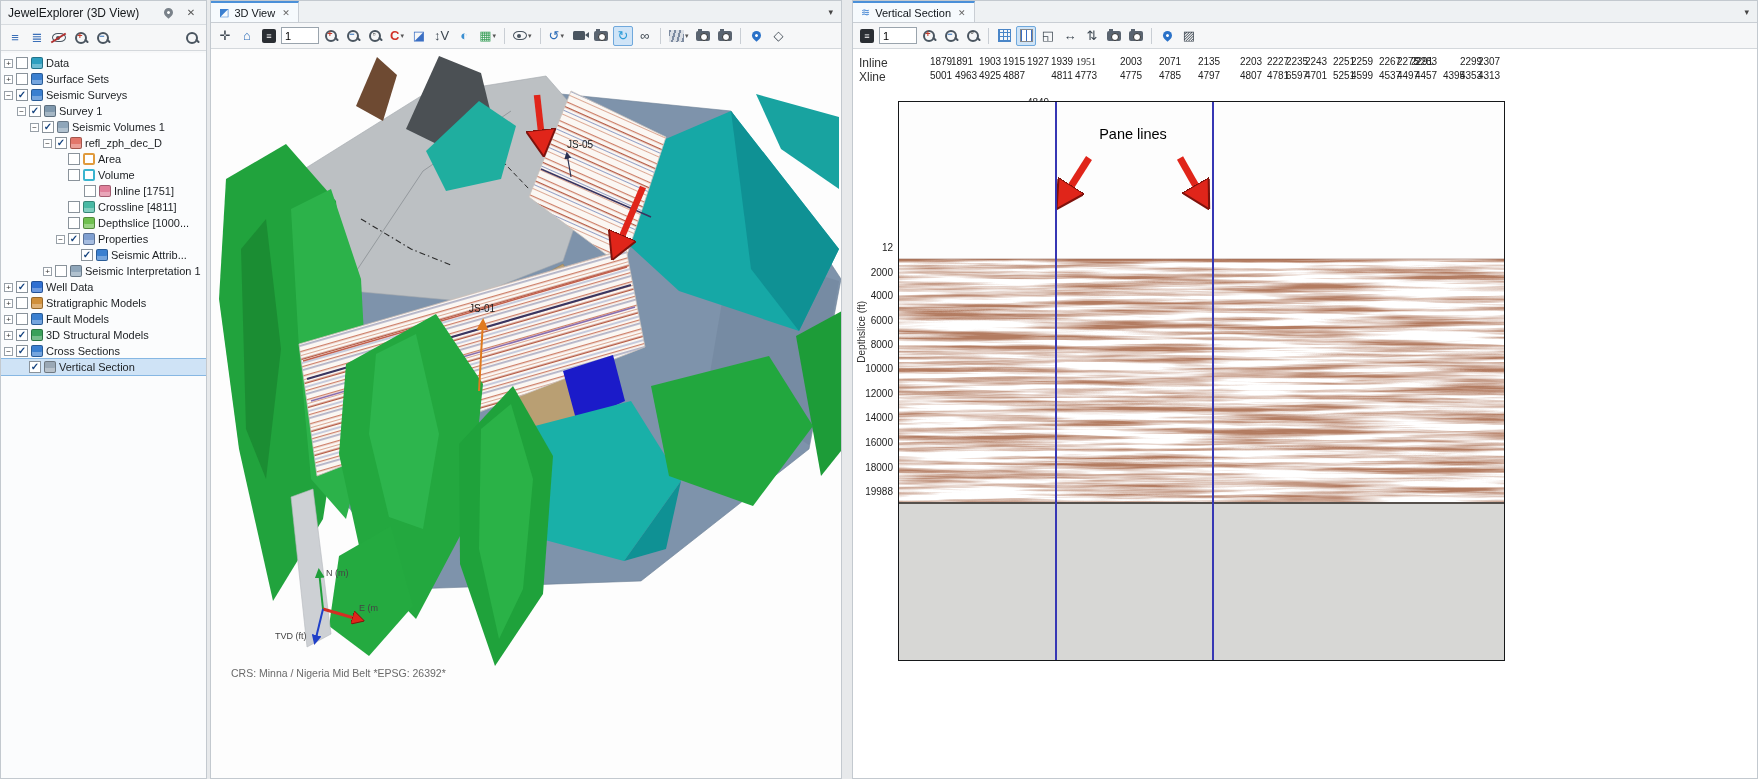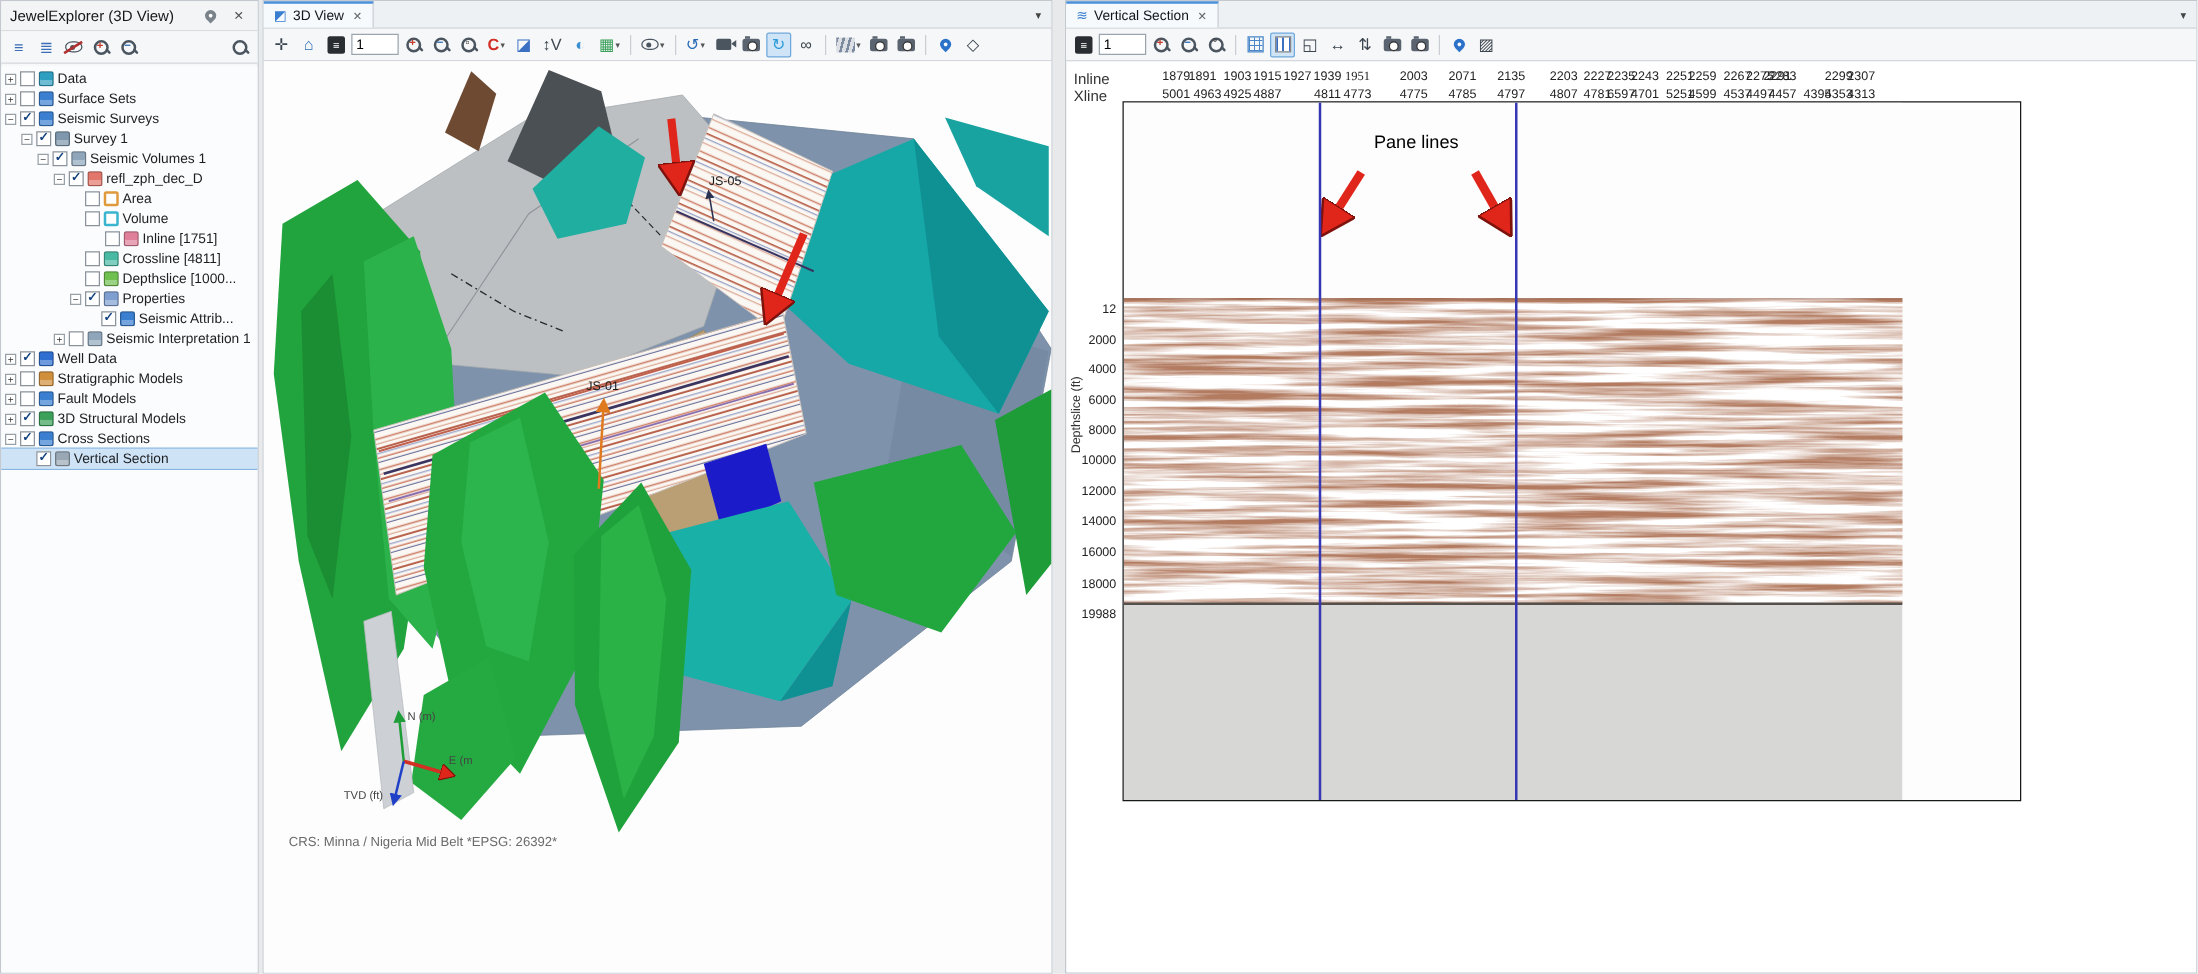--- a/index.html
+++ b/index.html
@@ -67,21 +67,21 @@
   #vs-il-label,#vs-xl-label{position:absolute;left:6px;font-size:12px;color:#333}
   #vs-il-label{top:55px}
   #vs-xl-label{top:69px}
   #ilrow,#xlrow{position:absolute;left:45px;right:0;height:12px}
   #ilrow{top:55px}
   #xlrow{top:69px}
   .tick{position:absolute;width:28px;text-align:center;font-size:10px;color:#222}
   #depthcol{position:absolute;left:0;top:0;width:43px;bottom:0}
   .dt{position:absolute;right:3px;font-size:10px;color:#222}
   #ylab{position:absolute;left:3px;top:300px;font-size:10px;color:#333;writing-mode:vertical-rl;transform:rotate(180deg)}
-  #plot{position:absolute;left:45px;top:80px;width:719px;height:560px;border:1.5px solid #16181a;background:#fdfdfd;overflow:hidden}
+  #plot{position:absolute;left:45px;top:100px;width:607px;height:560px;border:1.5px solid #16181a;background:#fdfdfd;overflow:hidden}
   .pline{position:absolute;top:0;bottom:0;width:2px;background:#3737b4}
   #panes-note{position:absolute;left:169px;top:24px;width:130px;text-align:center;font-size:14.5px;color:#000}
   #plot-arrows,#seis{position:absolute;left:0;top:0}
 </style>
 </head>
 <body>
 
 <div id="app">
 
   <section id="left" class="panel">

